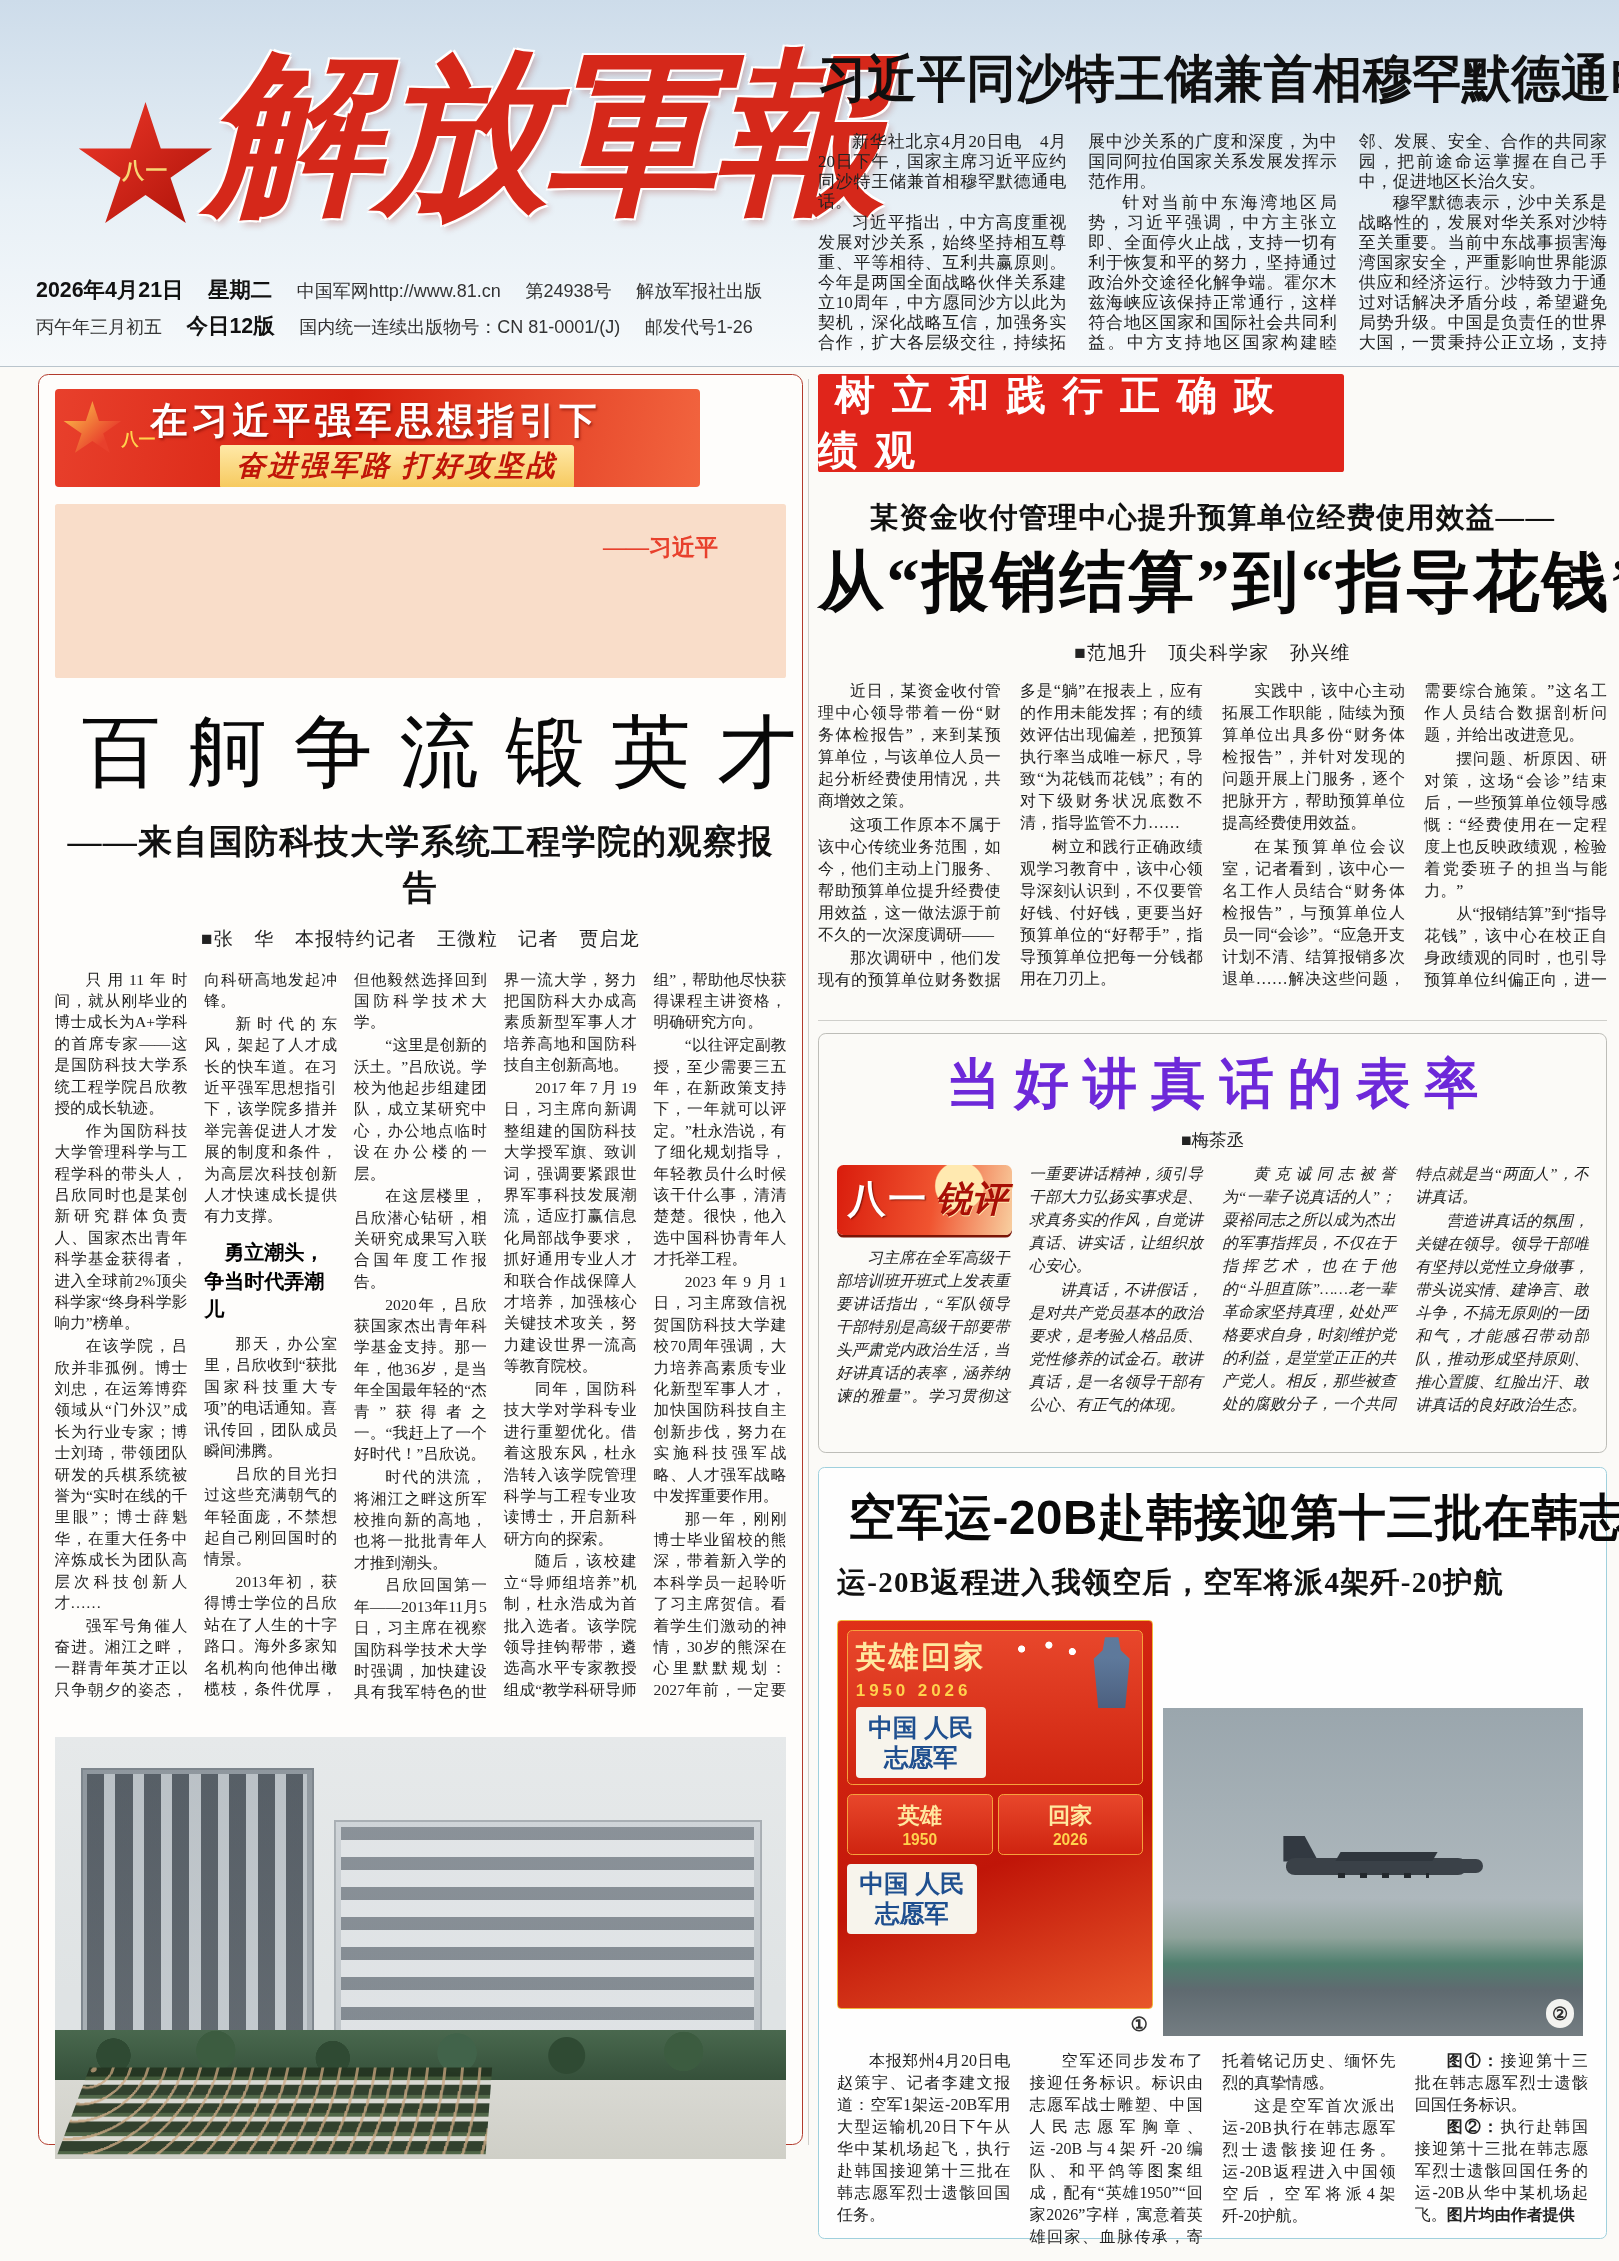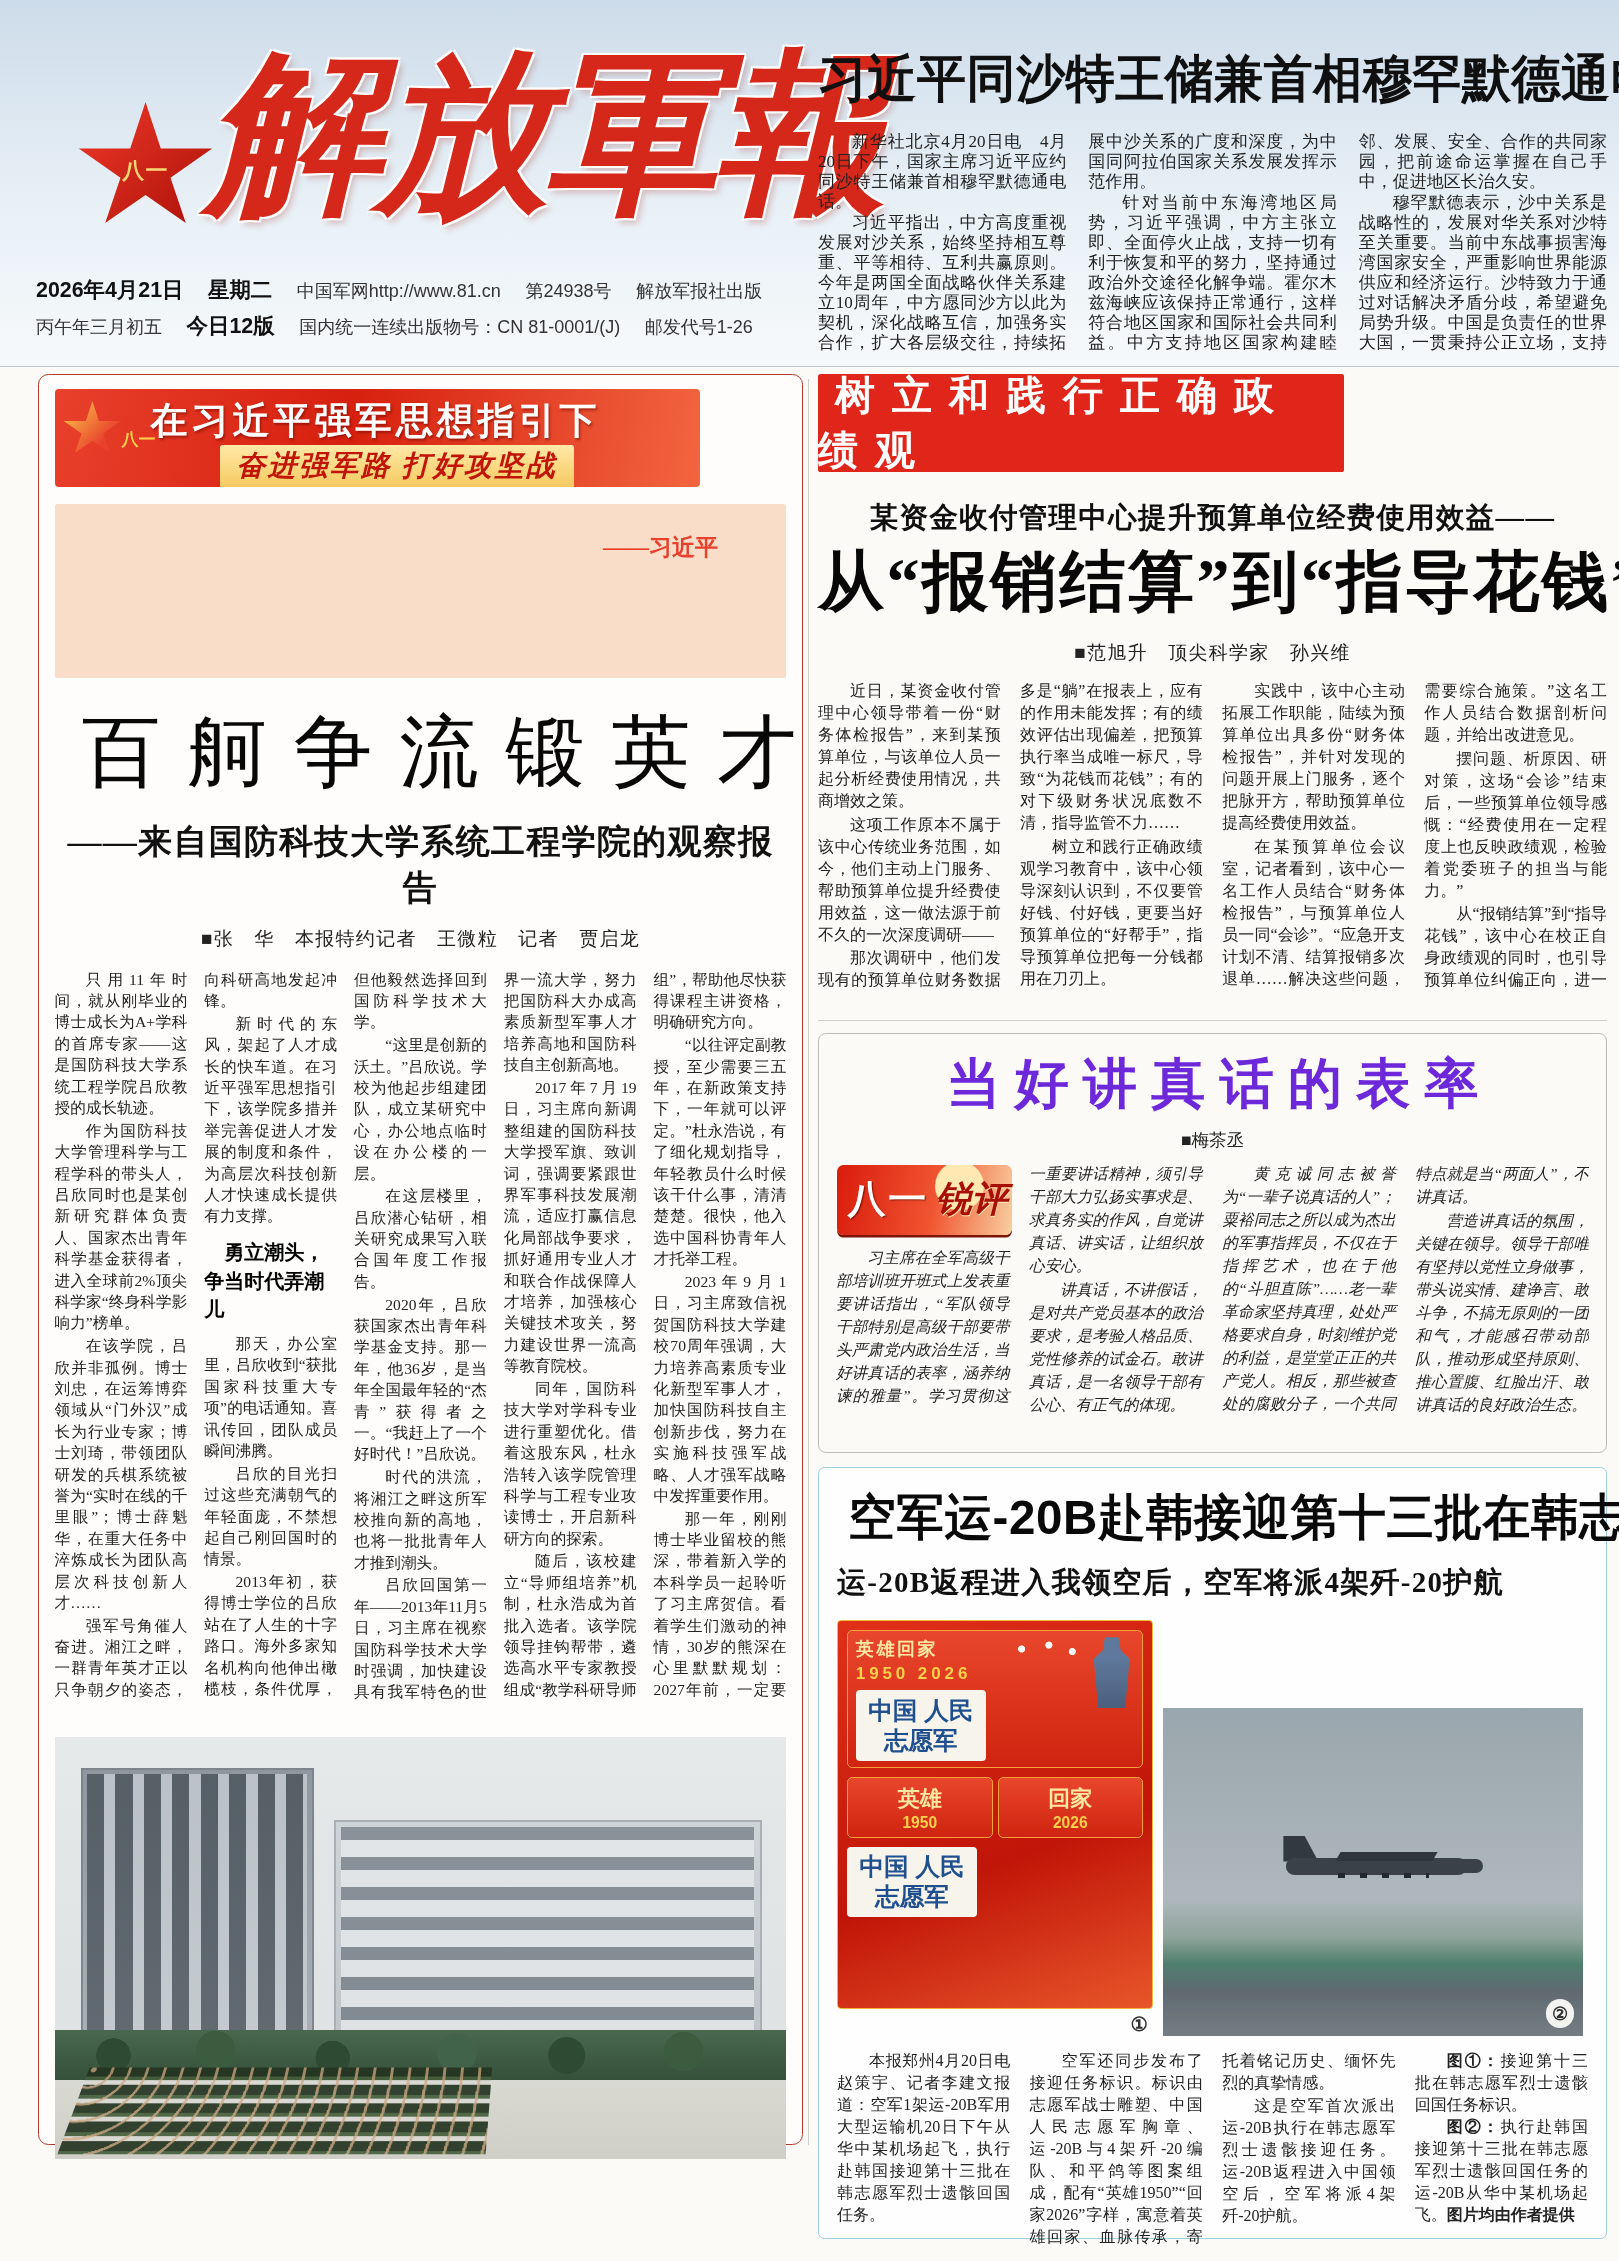--- a/index.html
+++ b/index.html
@@ -128,21 +128,21 @@
                radial-gradient(circle at 60% 55%,#7e1003 0 4.5px,transparent 5.2px),
                radial-gradient(circle at 82% 45%,#7e1003 0 3.9px,transparent 4.5px); }
   .stamp-card { position:relative; border:1.9px solid #f5a23c; border-radius:5.2px; background:linear-gradient(180deg,#e8472b,#cf2410);
     padding:6.5px 7.8px; margin-bottom:9px; }
   .stamp-card .soldier { position:absolute; right:7.8px; top:6.5px; width:45px; height:71px;
     background:linear-gradient(180deg,#4f7fa8 30%,#3c648a); clip-path:polygon(35% 0,65% 0,70% 18%,90% 30%,80% 100%,20% 100%,10% 30%,30% 18%); opacity:.9; }
   .stamp-card .doves { position:absolute; right:58px; top:5.2px; width:78px; height:26px;
     background:radial-gradient(circle at 20% 50%,#fff 0 3.2px,transparent 3.9px),
                radial-gradient(circle at 55% 35%,#fff 0 3.2px,transparent 3.9px),
                radial-gradient(circle at 85% 60%,#fff 0 3.2px,transparent 3.9px); }
-  .badge-hero { color:#ffe9a0; font-weight:bold; font-size:18px; font-family:"Liberation Sans",sans-serif; letter-spacing:2.6px; }
+  .badge-hero { color:#ffe9a0; font-weight:bold; font-size:30px; font-family:"Liberation Sans",sans-serif; letter-spacing:2.6px; }
   .badge-years { color:#ffd24d; font-weight:bold; font-size:17px; font-family:"Liberation Sans",sans-serif; margin-top:2.6px; letter-spacing:3.9px; }
   .white-plate { background:#f7f4ec; border-radius:3.9px; color:#1f4f8f; font-weight:bold; text-align:center;
     font-size:24.6px; line-height:30px; padding:5.2px 3.9px; width:130px; font-family:"Liberation Sans",sans-serif; }
   .poster-row { display:flex; gap:5px; margin-bottom:9px; }
   .mini-stamp { flex:1; border:1.9px solid #f5a23c; border-radius:5.2px; background:linear-gradient(180deg,#e8472b,#cf2410);
     text-align:center; padding:5.2px 2.6px; }
   .mini-stamp .t { color:#ffe9a0; font-weight:bold; font-size:22px; font-family:"Liberation Sans",sans-serif; }
   .mini-stamp .y { color:#ffd24d; font-weight:bold; font-size:15.6px; font-family:"Liberation Sans",sans-serif; }
   .fig1-label { margin-top:3.9px; text-align:right; font-size:19.4px; font-weight:bold; color:#333; padding-right:5.2px; }
   .airphoto { position:relative; width:420px; height:328px; background:linear-gradient(180deg,#9aa6ad 0%,#aeb8bd 58%,#8fa39b 70%,#4f7f6e 78%,#5f6a70 86%,#747d82 100%); overflow:hidden; }

